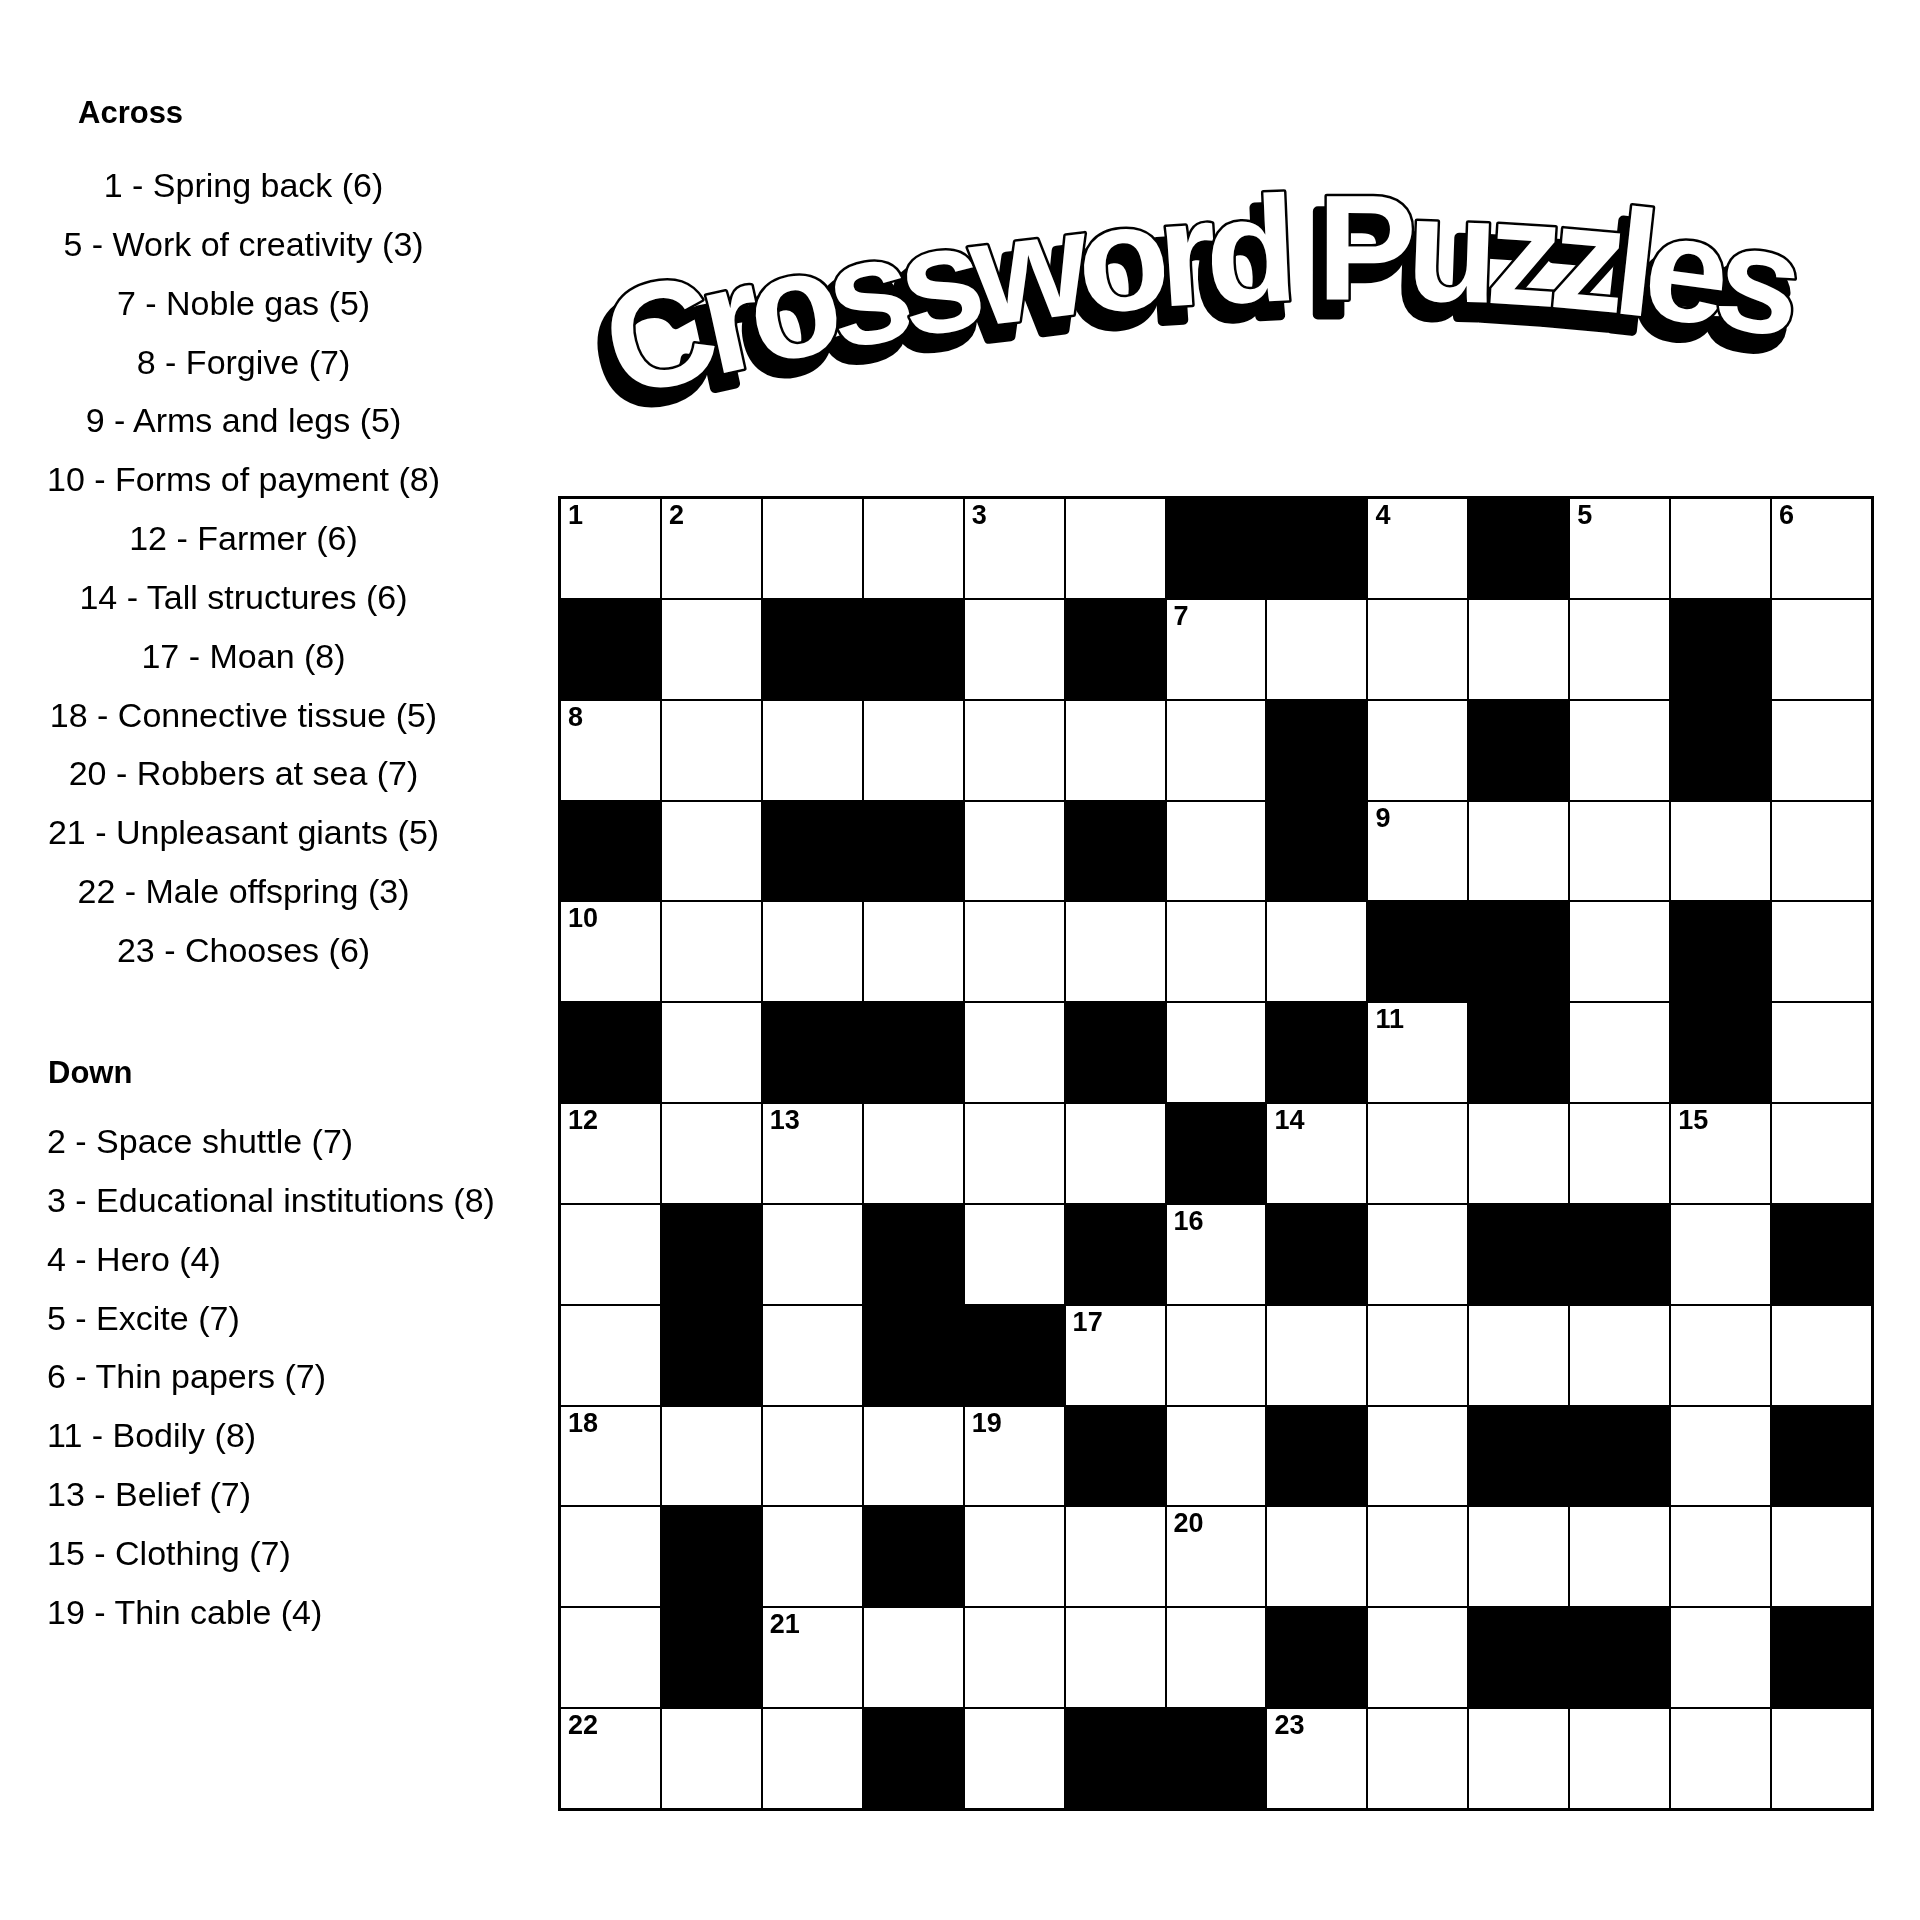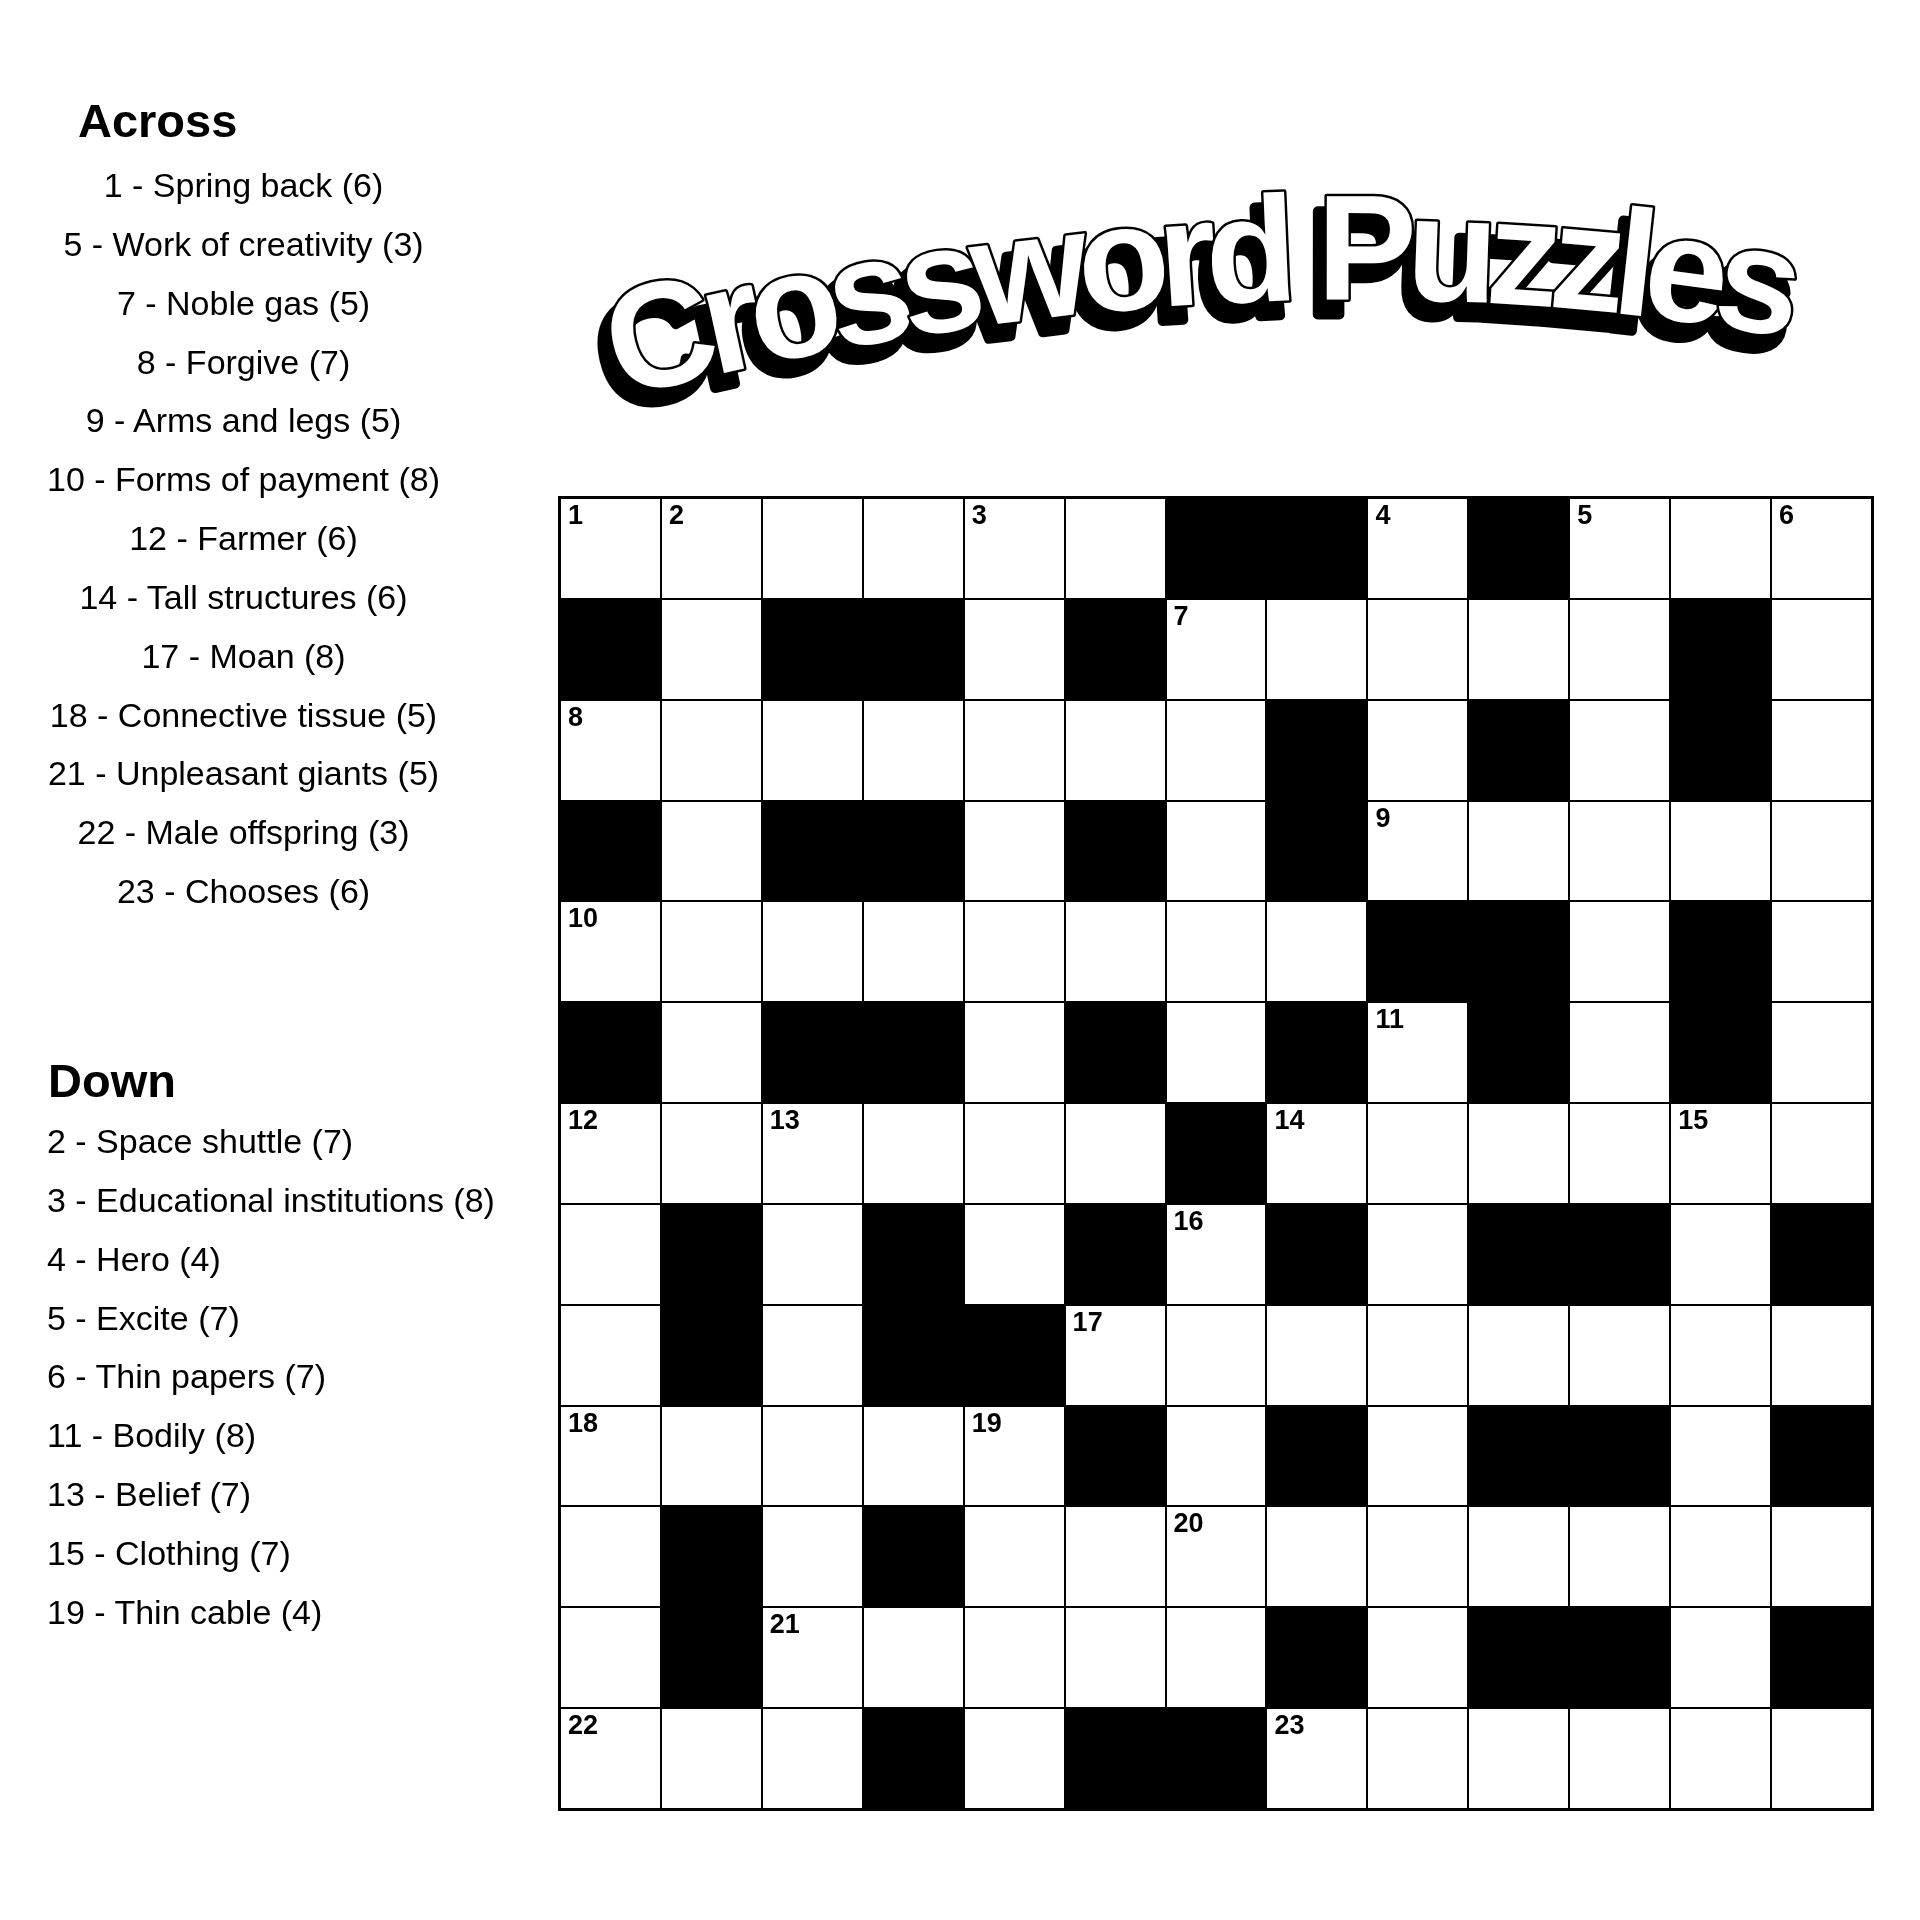--- a/index.html
+++ b/index.html
@@ -38,21 +38,21 @@
     fill: #ffffff;
     stroke: #000000;
     stroke-width: 5px;
     paint-order: stroke;
     stroke-linejoin: round;
   }
   
   .section-header {
     position: absolute;
     font-weight: 700;
-    font-size: 47px;
+    font-size: 31px;
     line-height: 1;
     white-space: nowrap;
   }
   #across-header { left: 78px; top: 97px; }
   #down-header   { left: 48px; top: 1057px; }
   
   .clue-list {
     position: absolute;
     margin: 0;
     padding: 0;
@@ -116,20 +116,21 @@
     <li>1 - Spring back (6)</li>
     <li>5 - Work of creativity (3)</li>
     <li>7 - Noble gas (5)</li>
     <li>8 - Forgive (7)</li>
     <li>9 - Arms and legs (5)</li>
     <li>10 - Forms of payment (8)</li>
     <li>12 - Farmer (6)</li>
     <li>14 - Tall structures (6)</li>
     <li>17 - Moan (8)</li>
     <li>18 - Connective tissue (5)</li>
+    <li>20 - Robbers at sea (7)</li>
     <li>21 - Unpleasant giants (5)</li>
     <li>22 - Male offspring (3)</li>
     <li>23 - Chooses (6)</li>
   </ul>
 
 <div class="section-header" id="down-header">Down</div>
 <ul class="clue-list" id="down-list">
     <li>2 - Space shuttle (7)</li>
     <li>3 - Educational institutions (8)</li>
     <li>4 - Hero (4)</li>

